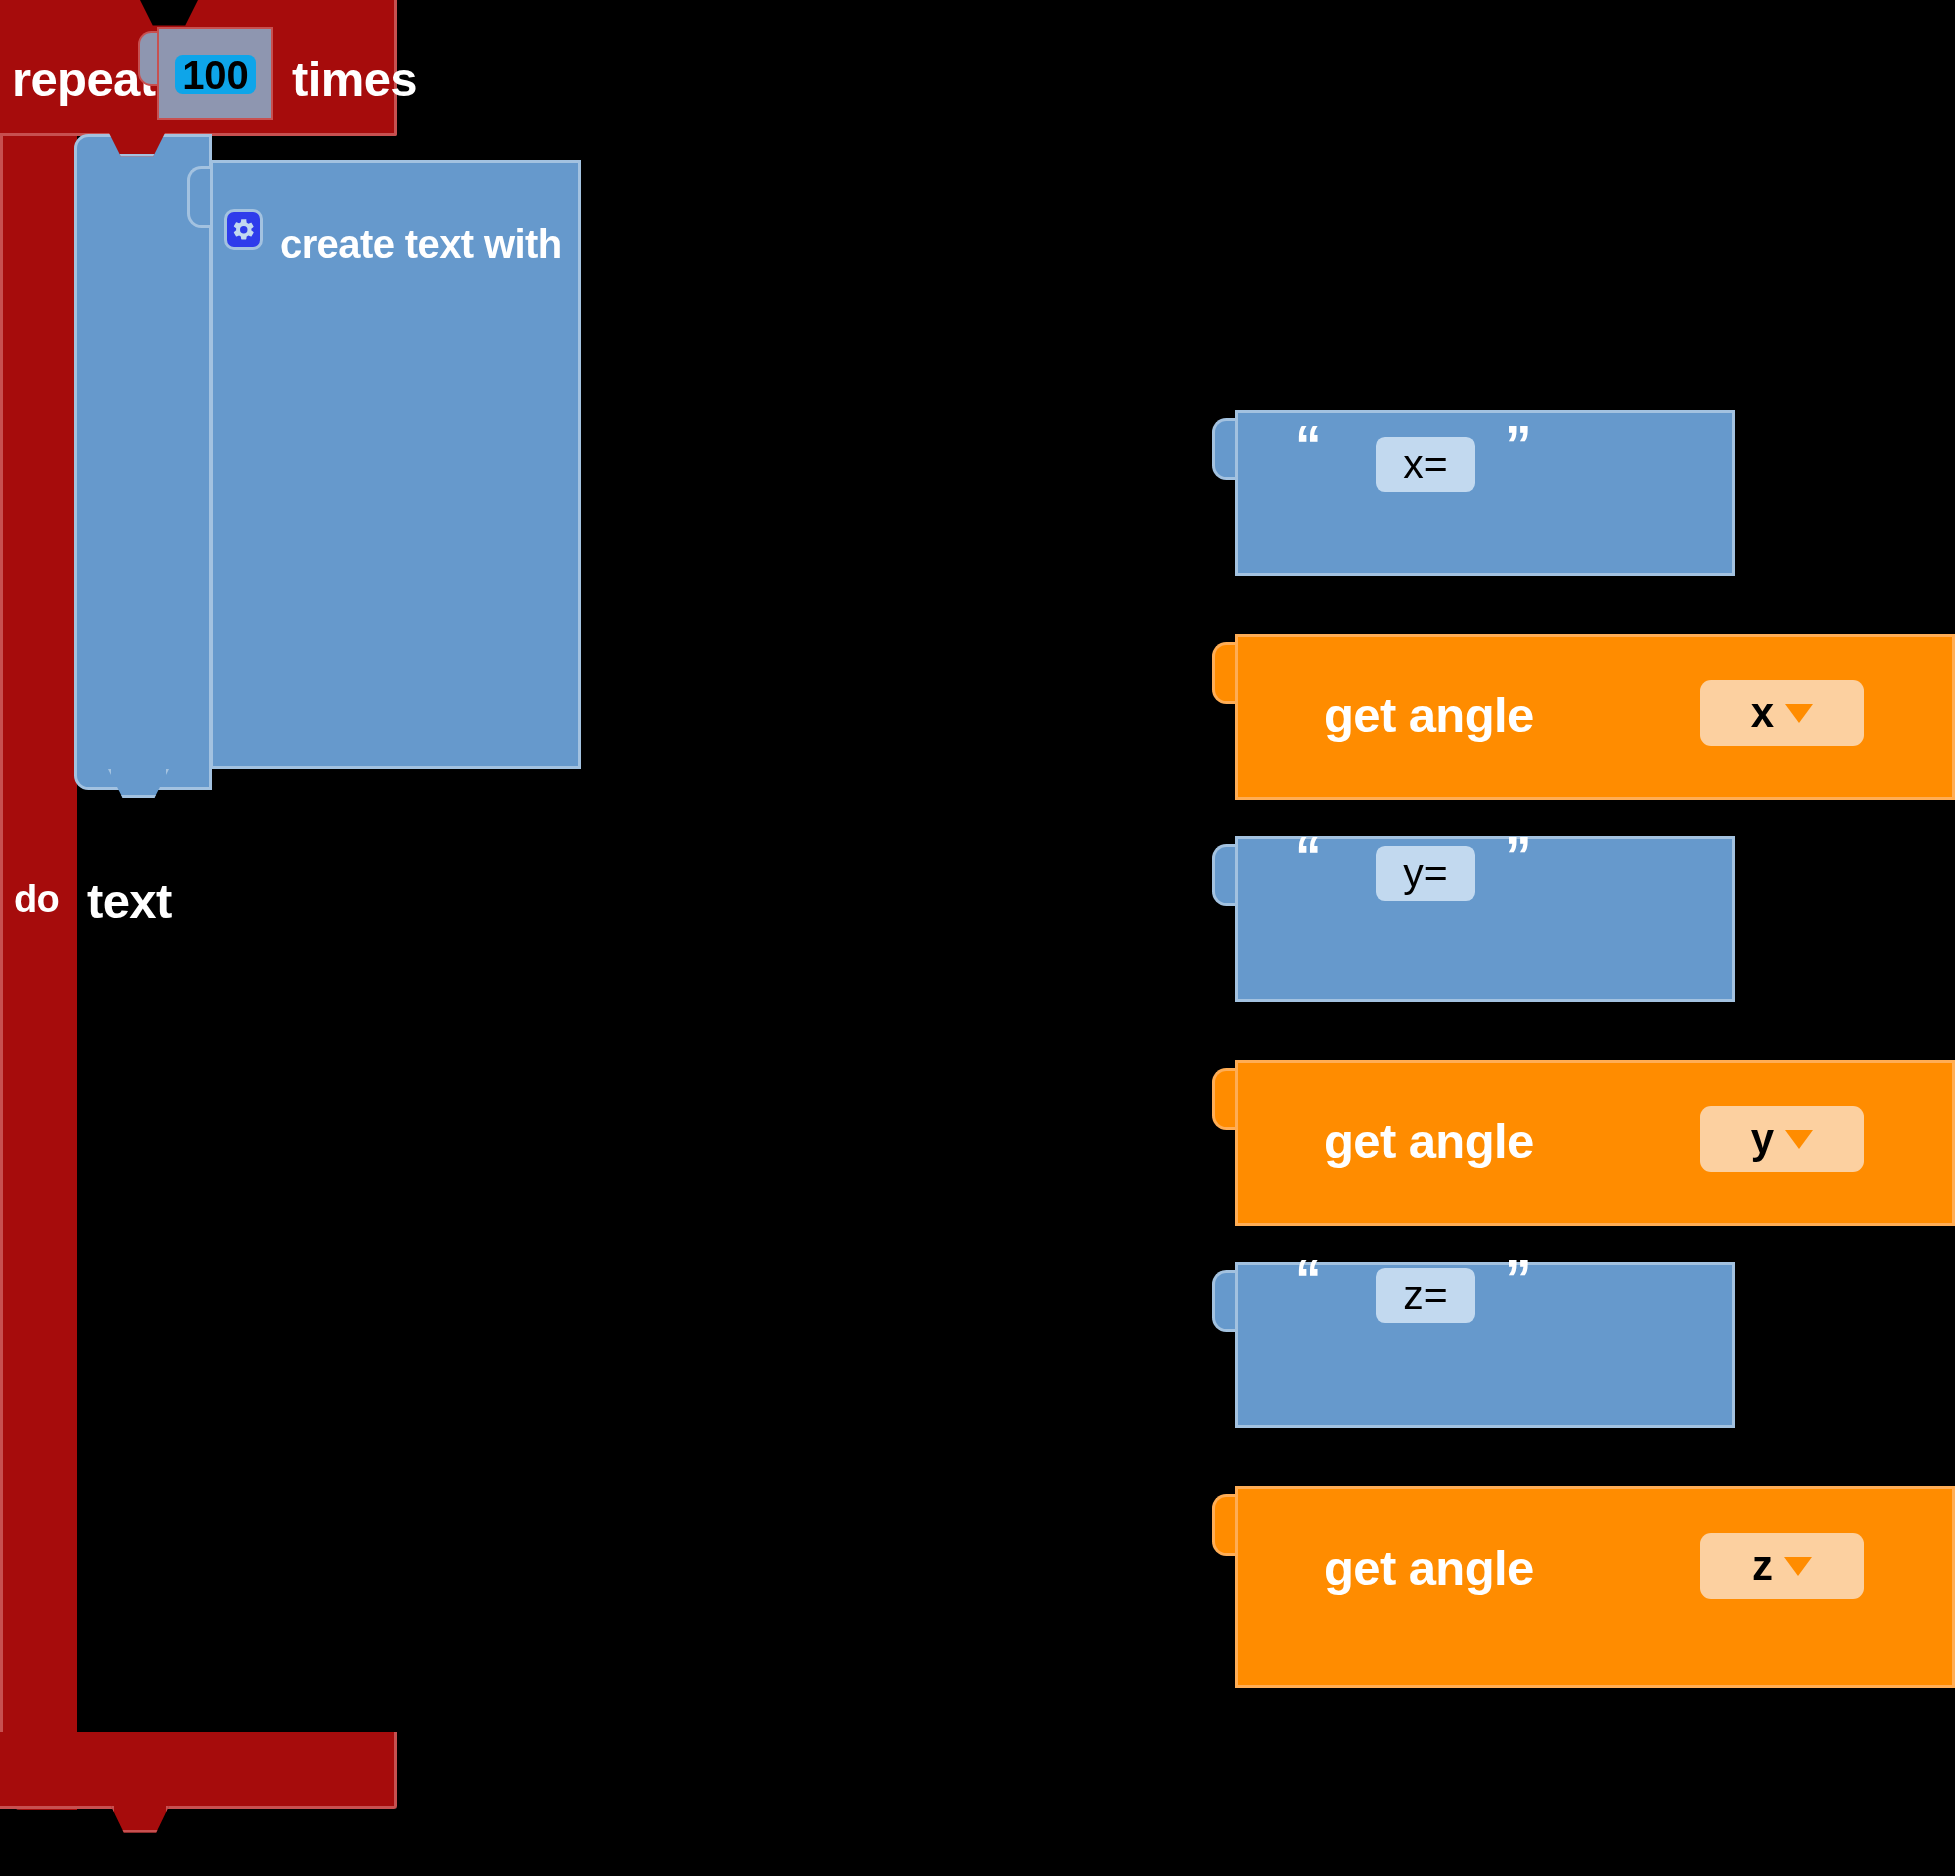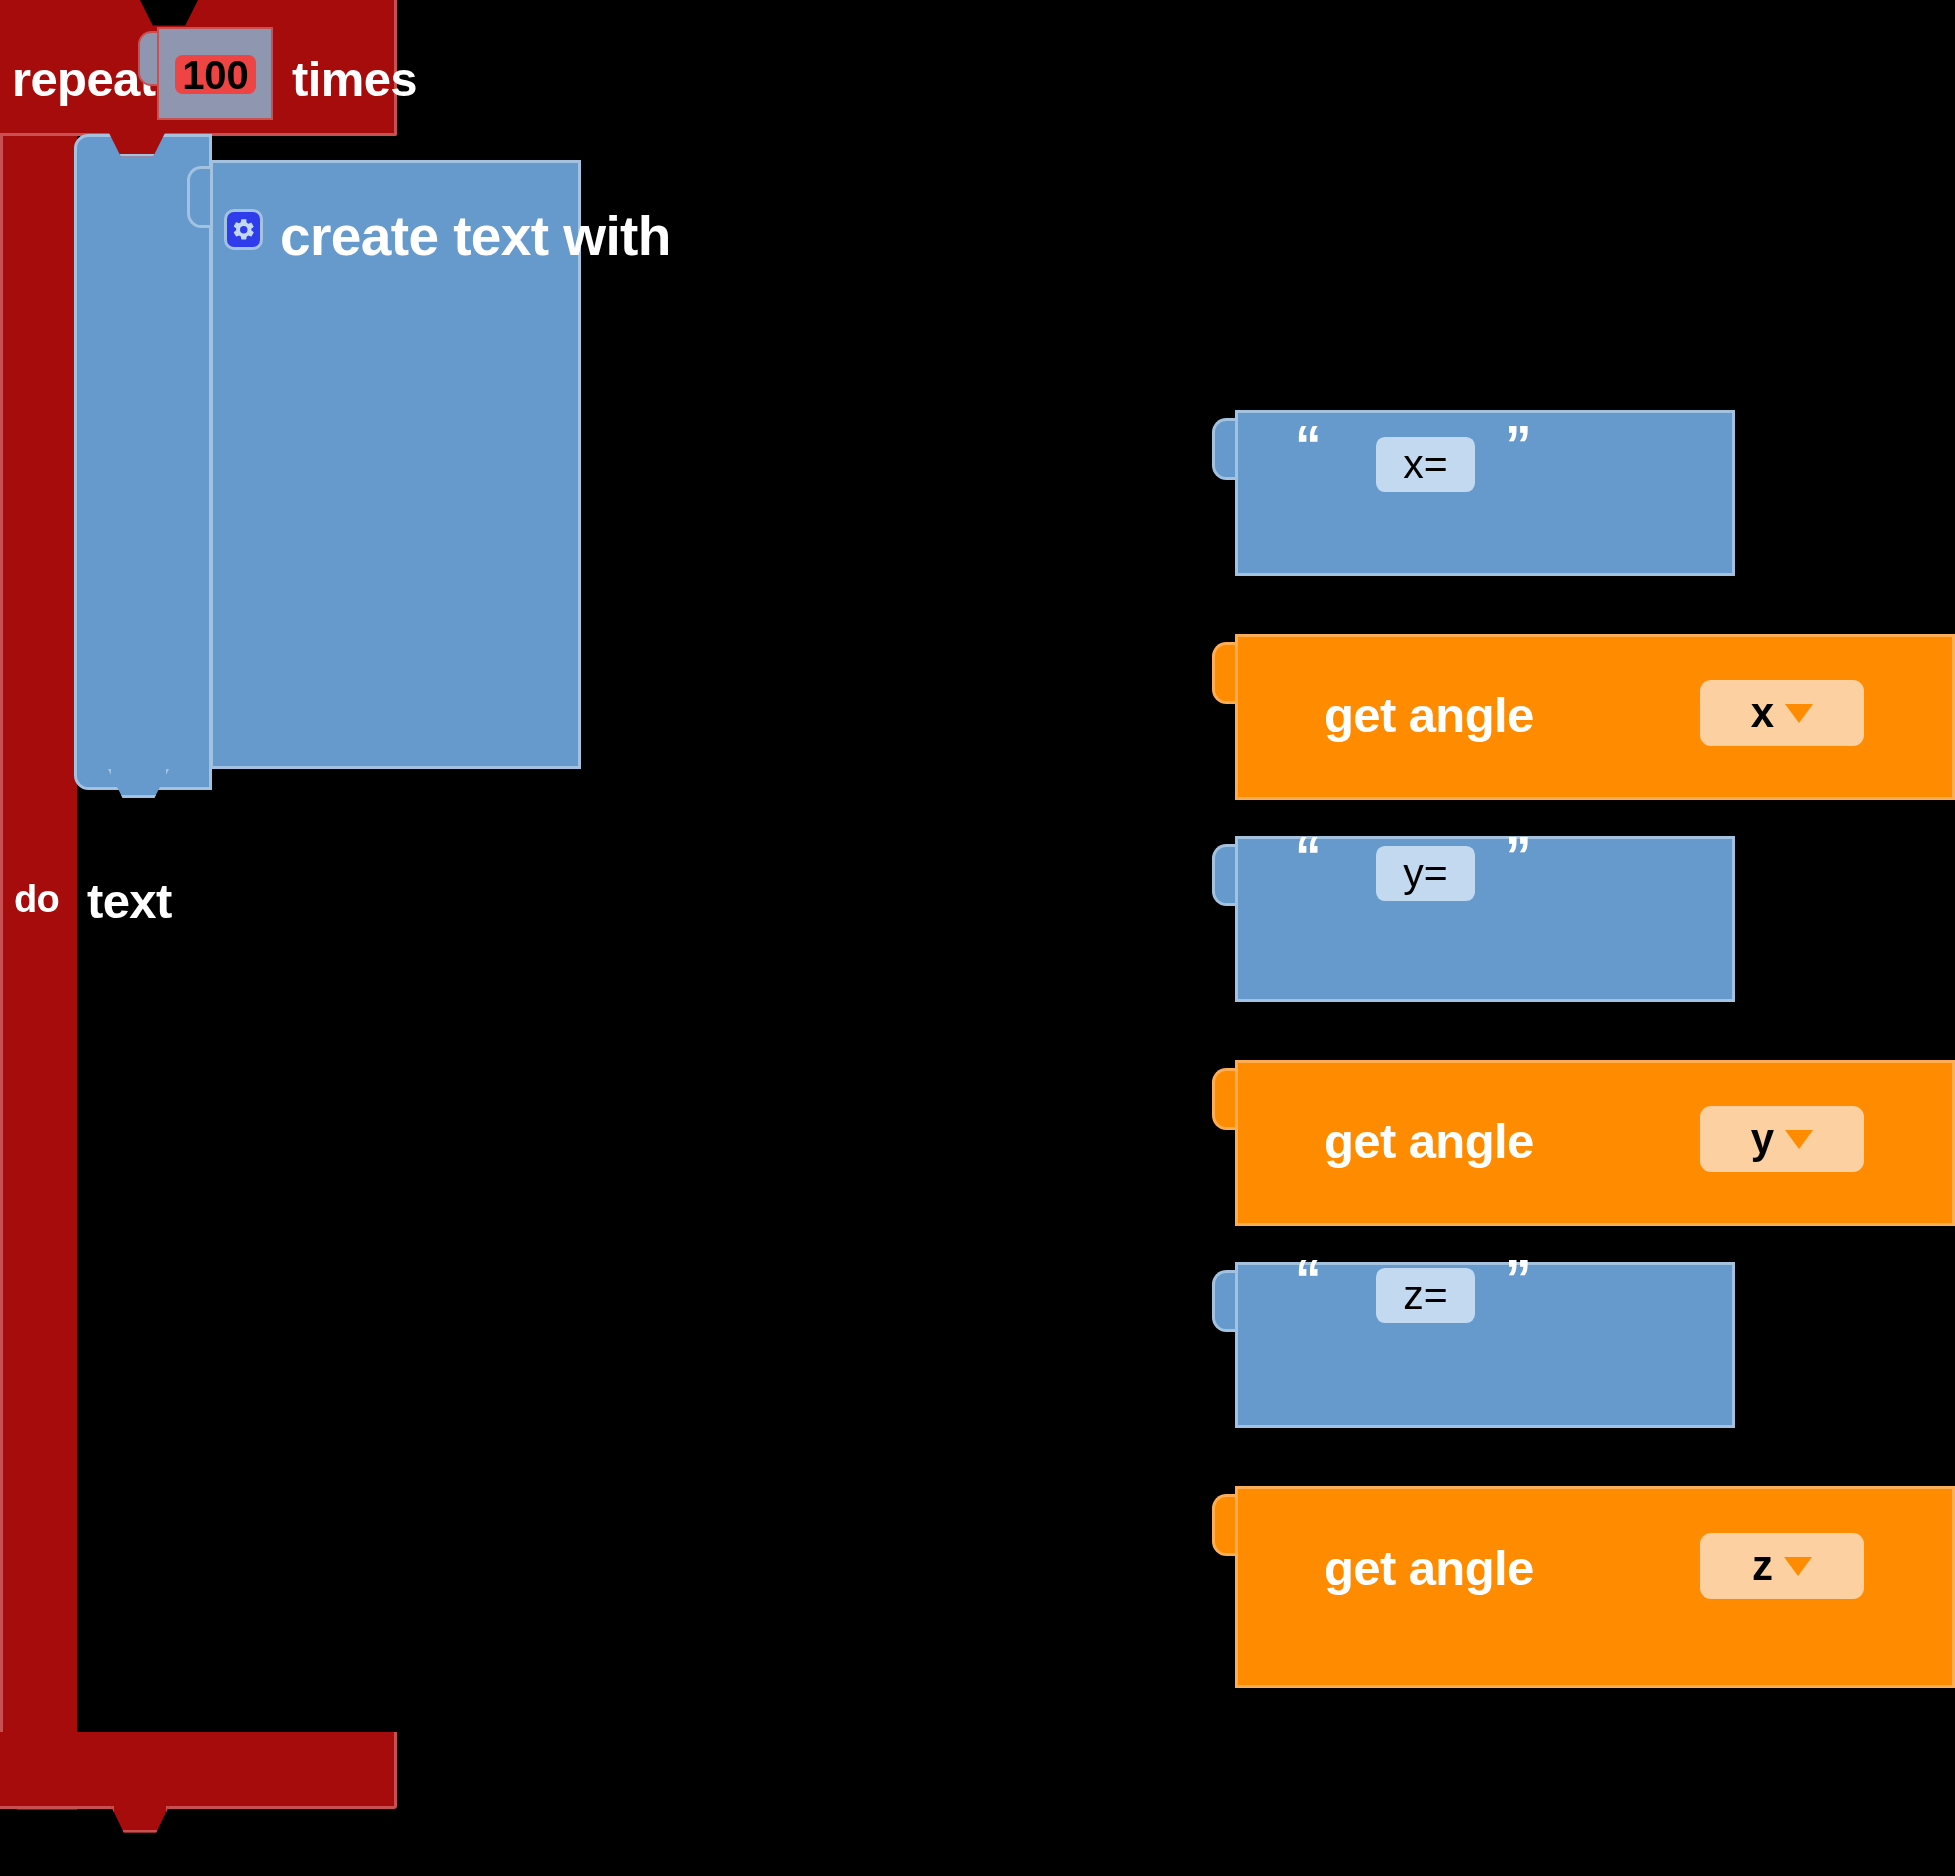--- a/index.html
+++ b/index.html
@@ -31,21 +31,21 @@
   .repeat-inner-ledge{position:absolute;left:77px;top:136px;width:319px;height:1596px;
       background:#000;}
 
   
   .num-socket{position:absolute;left:157px;top:26.6px;width:116px;height:93px;
       background:#8E96B0;border:2.8px solid #C75050;box-sizing:border-box;}
   .num-socket-tab{position:absolute;left:138px;top:31px;width:24px;height:55px;
       background:#8E96B0;border:2.8px solid #C75050;border-right:none;box-sizing:border-box;
       border-top-left-radius:13.3px;border-bottom-left-radius:13.3px;}
   .num-field{position:absolute;left:175px;top:55px;width:81px;height:39px;
-      background:#ef4444;border-radius:7.7px;font-size:40px;}
+      background:#0ea5e9;border-radius:7.7px;font-size:40px;}
 
   
   .print-block{position:absolute;left:74px;top:134px;width:138px;height:656px;
       background:#6699CC;border:3.9px solid #A3C2E0;box-sizing:border-box;
       border-top-left-radius:14.4px;border-bottom-left-radius:14.4px;}
   .print-notch{position:absolute;left:108px;top:131px;width:58px;height:25.5px;
       background:#A60C0C;clip-path:polygon(0 0,100% 0,78% 100%,22% 100%);
       border-bottom:3.9px solid #A3C2E0;box-sizing:border-box;}
   .print-bot-tab{position:absolute;left:108px;top:769px;width:61px;height:29px;
       background:#6699CC;border:3.9px solid #A3C2E0;border-top:none;box-sizing:border-box;
@@ -105,21 +105,21 @@
   <div class="print-bot-tab"></div>
   <div class="lbl" style="left:87px;top:877px;font-size:49px;">text</div>
 
   <div class="ct-tab"></div>
   <div class="ct-block"></div>
   <div class="gear-wrap">
     <svg viewBox="0 0 24 24">
       <path fill="#C2D9EF" d="M19.14 12.94a7.5 7.5 0 0 0 .06-.94 7.5 7.5 0 0 0-.06-.94l2.03-1.58a.5.5 0 0 0 .12-.62l-1.92-3.32a.5.5 0 0 0-.6-.22l-2.39.96a7.2 7.2 0 0 0-1.62-.94l-.36-2.54A.5.5 0 0 0 13.9 2h-3.8a.5.5 0 0 0-.5.42l-.36 2.54c-.59.24-1.13.56-1.62.94l-2.39-.96a.5.5 0 0 0-.6.22L2.71 8.48a.5.5 0 0 0 .12.62l2.03 1.58c-.04.31-.06.63-.06.94s.02.63.06.94L2.83 14.14a.5.5 0 0 0-.12.62l1.92 3.32a.5.5 0 0 0 .6.22l2.39-.96c.49.38 1.03.7 1.62.94l.36 2.54a.5.5 0 0 0 .5.42h3.8a.5.5 0 0 0 .5-.42l.36-2.54c.59-.24 1.13-.56 1.62-.94l2.39.96a.5.5 0 0 0 .6-.22l1.92-3.32a.5.5 0 0 0-.12-.62l-2.03-1.58zM12 15.5A3.5 3.5 0 1 1 15.5 12 3.5 3.5 0 0 1 12 15.5z"></path>
     </svg>
   </div>
-  <div class="lbl" style="left:280px;top:209px;font-size:55px;">create text with</div>
+  <div class="lbl" style="left:280px;top:224px;font-size:40px;">create text with</div>
 
   <div class="txttab" style="left:1212px;top:418px;width:28px;height:62px;"></div>
   <div class="txtblk" style="left:1235px;top:410px;width:500px;height:166px;"></div>
   <div class="quote" style="left:1295px;top:418px;">“</div>
   <div class="strfield" style="left:1376px;top:437px;width:99px;height:55px;">x=</div>
   <div class="quote" style="left:1505px;top:418px;">”</div>
 
   <div class="orgtab" style="left:1212px;top:642px;width:28px;height:62px;"></div>
   <div class="orgblk" style="left:1235px;top:634px;width:720px;height:166px;"></div>
   <div class="lbl" style="left:1324px;top:691px;font-size:49px;">get angle</div>

